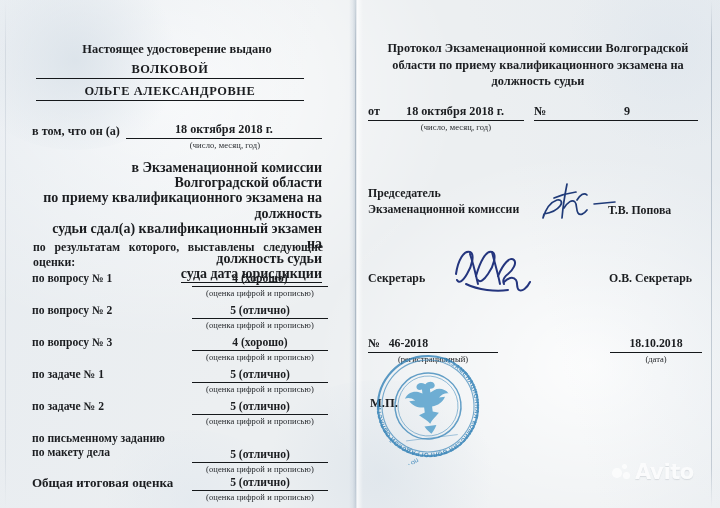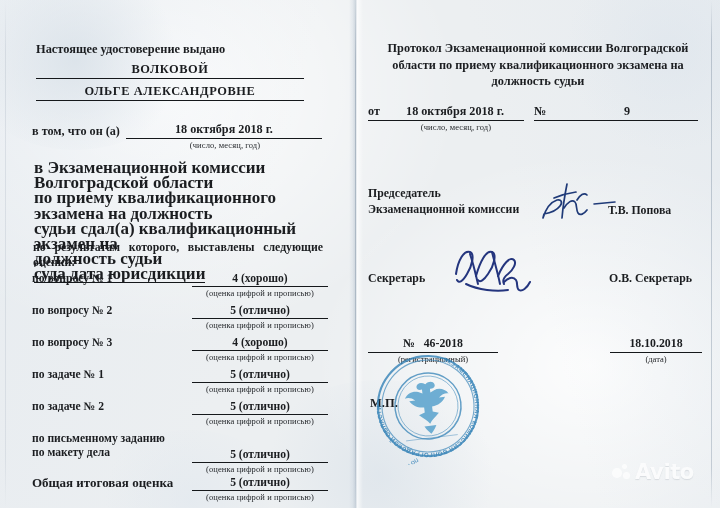--- a/index.html
+++ b/index.html
@@ -61,42 +61,42 @@
     font-size:8.5px;
     text-align:center;
     letter-spacing:.1px;
     color:#1d2024;
     margin-top:1px;
   }
 
   
   #l-title{
     position:absolute;left:36px;top:42px;width:282px;
-    text-align:left;font-weight:bold;font-size:12.4px;
+    text-align:center;font-weight:bold;font-size:12.4px;
   }
   #name1-wrap{position:absolute;left:36px;top:62px;width:268px;}
   #name2-wrap{position:absolute;left:36px;top:84px;width:268px;}
   .nameline{
     text-align:center;font-weight:bold;font-size:12.4px;
     letter-spacing:.6px;border-bottom:1.8px solid #15181b;padding-bottom:1px;
   }
   #vtom{
     position:absolute;left:32px;top:122px;width:290px;
     display:flex;align-items:flex-end;font-weight:bold;font-size:12.2px;
   }
   #vtom .lbl{white-space:nowrap;}
   #vtom .fill{
     flex:1;margin-left:6px;text-align:center;font-weight:bold;font-size:12.2px;
     border-bottom:1.7px solid #15181b;padding-bottom:1px;
   }
   #vtom-cap{position:absolute;left:150px;top:139px;width:150px;}
 
   #body-par{
     position:absolute;left:34px;top:160px;width:288px;
-    text-align:left;font-weight:bold;font-size:17px;line-height:15.2px;
+    text-align:right;font-weight:bold;font-size:14px;line-height:15.2px;
   }
   #juris{
     display:inline-block;border-bottom:1.6px solid #15181b;padding-bottom:0px;
   }
   #results{
     position:absolute;left:33px;top:240px;width:290px;
     font-weight:bold;font-size:11.8px;line-height:15px;
     text-align:justify;text-align-last:left;
   }
   #grades{position:absolute;left:32px;top:272px;width:300px;}
@@ -139,21 +139,21 @@
   }
   #sec{
     position:absolute;left:8px;top:271px;font-weight:bold;font-size:11.8px;
   }
   #sec-name{
     position:absolute;left:249px;top:271px;font-weight:bold;font-size:11.8px;
   }
 
   #reg-wrap{position:absolute;left:8px;top:336px;width:130px;}
   #reg-line{
-    font-weight:bold;font-size:11.8px;border-bottom:1.6px solid #15181b;padding-bottom:1px;text-align:center;
+    font-weight:bold;font-size:11.8px;border-bottom:1.6px solid #15181b;padding-bottom:1px;
   }
   #reg-cap{text-align:center;font-size:8.5px;margin-top:1px;}
   #date-wrap{position:absolute;left:250px;top:336px;width:92px;}
   #date-line{
     text-align:center;font-weight:bold;font-size:11.8px;
     border-bottom:1.6px solid #15181b;padding-bottom:1px;
   }
   #date-cap{text-align:center;font-size:8.5px;margin-top:1px;}
   #mp{
     position:absolute;left:10px;top:396px;font-weight:bold;font-size:12.5px;

